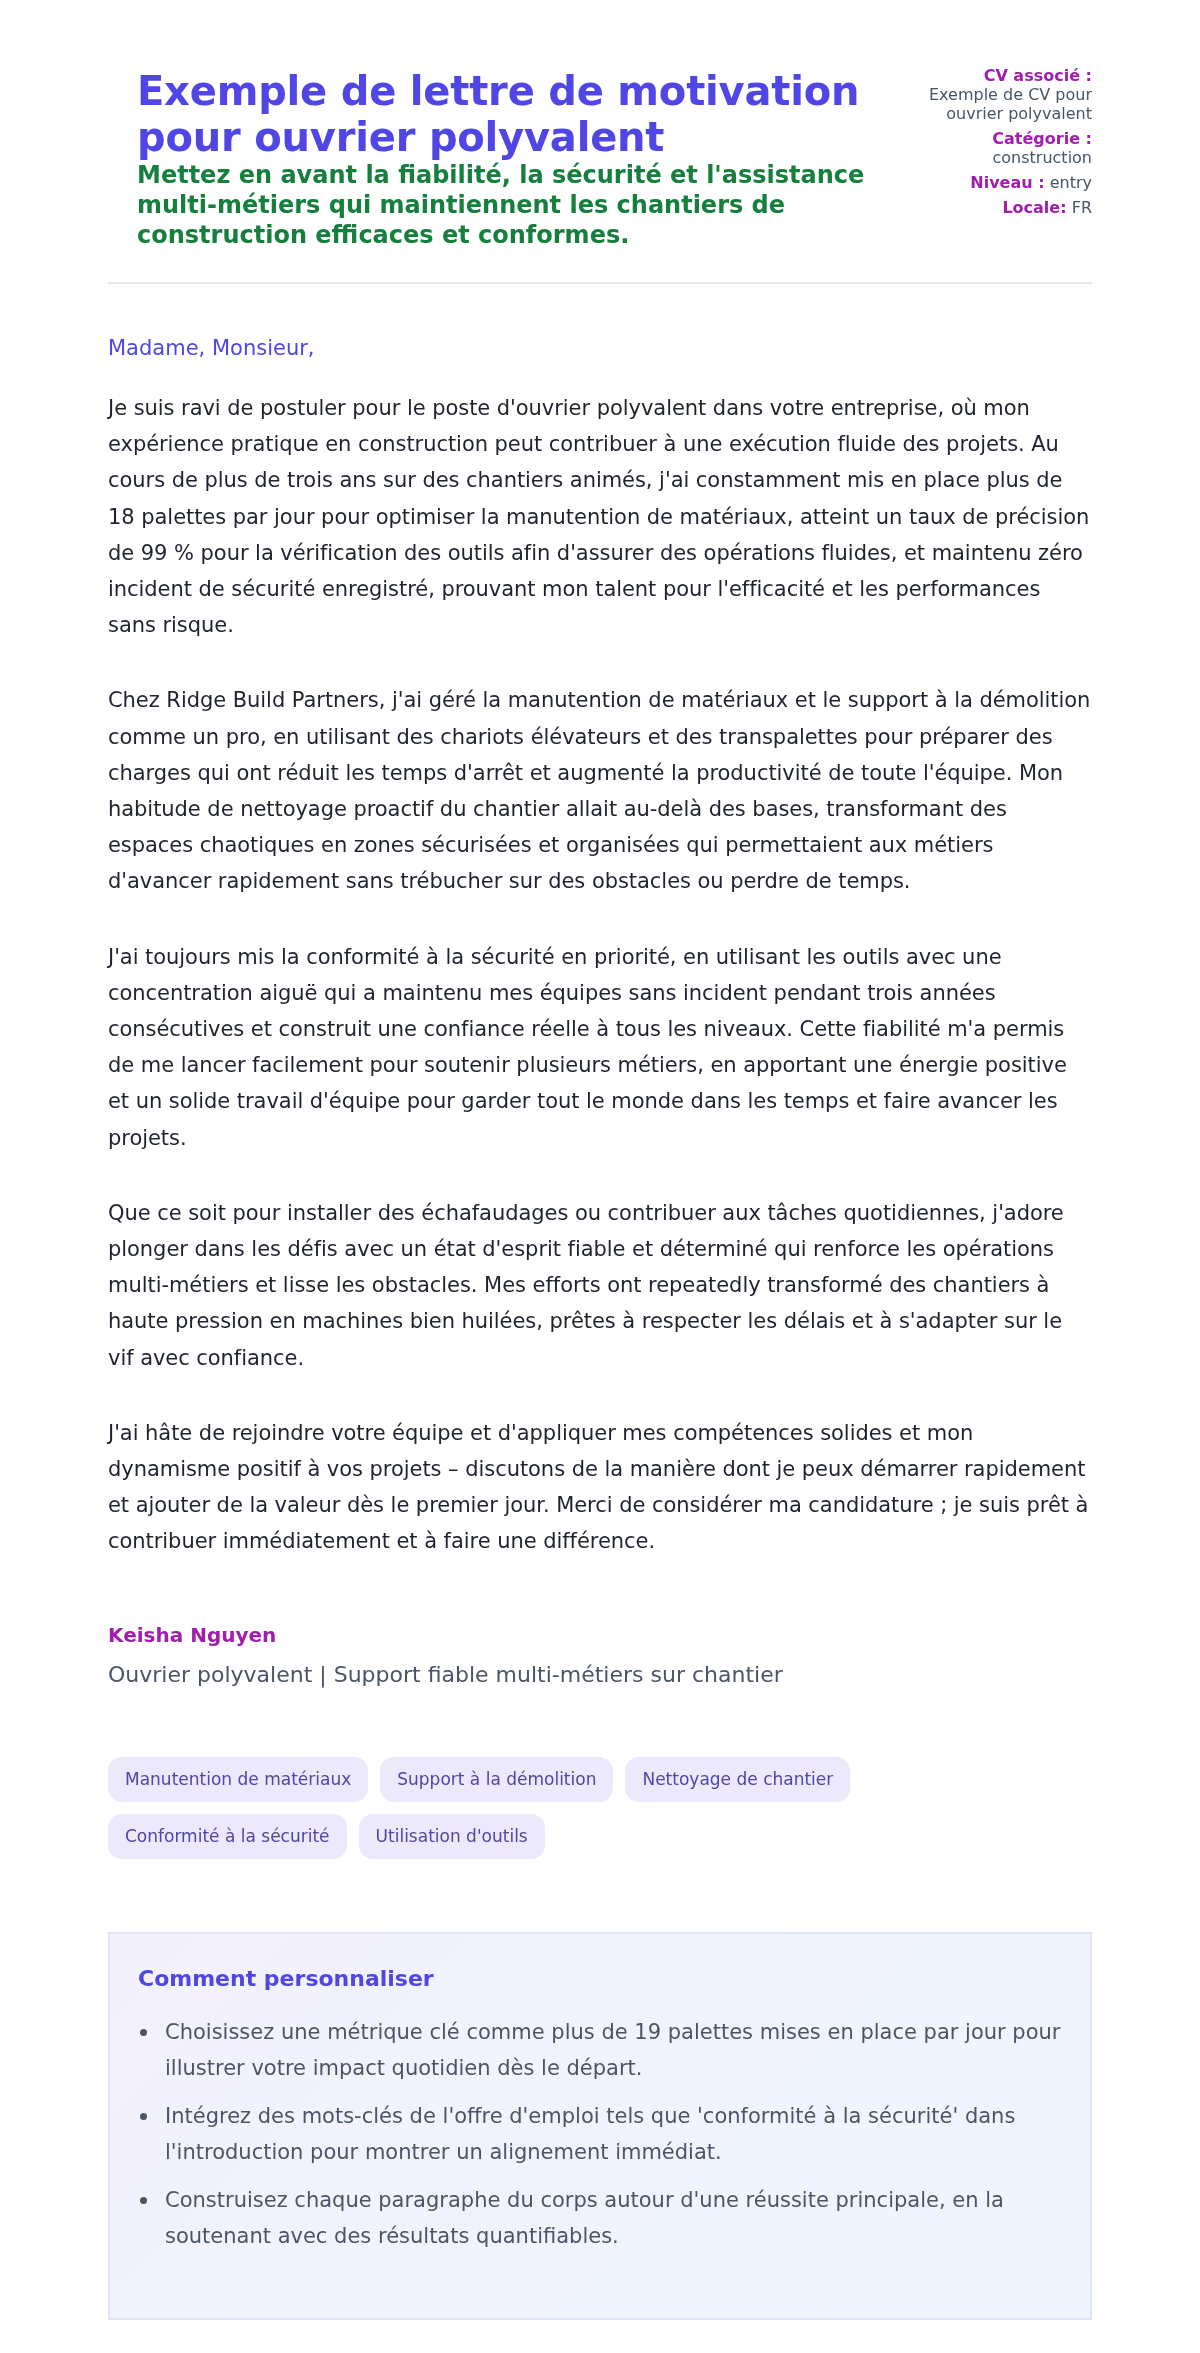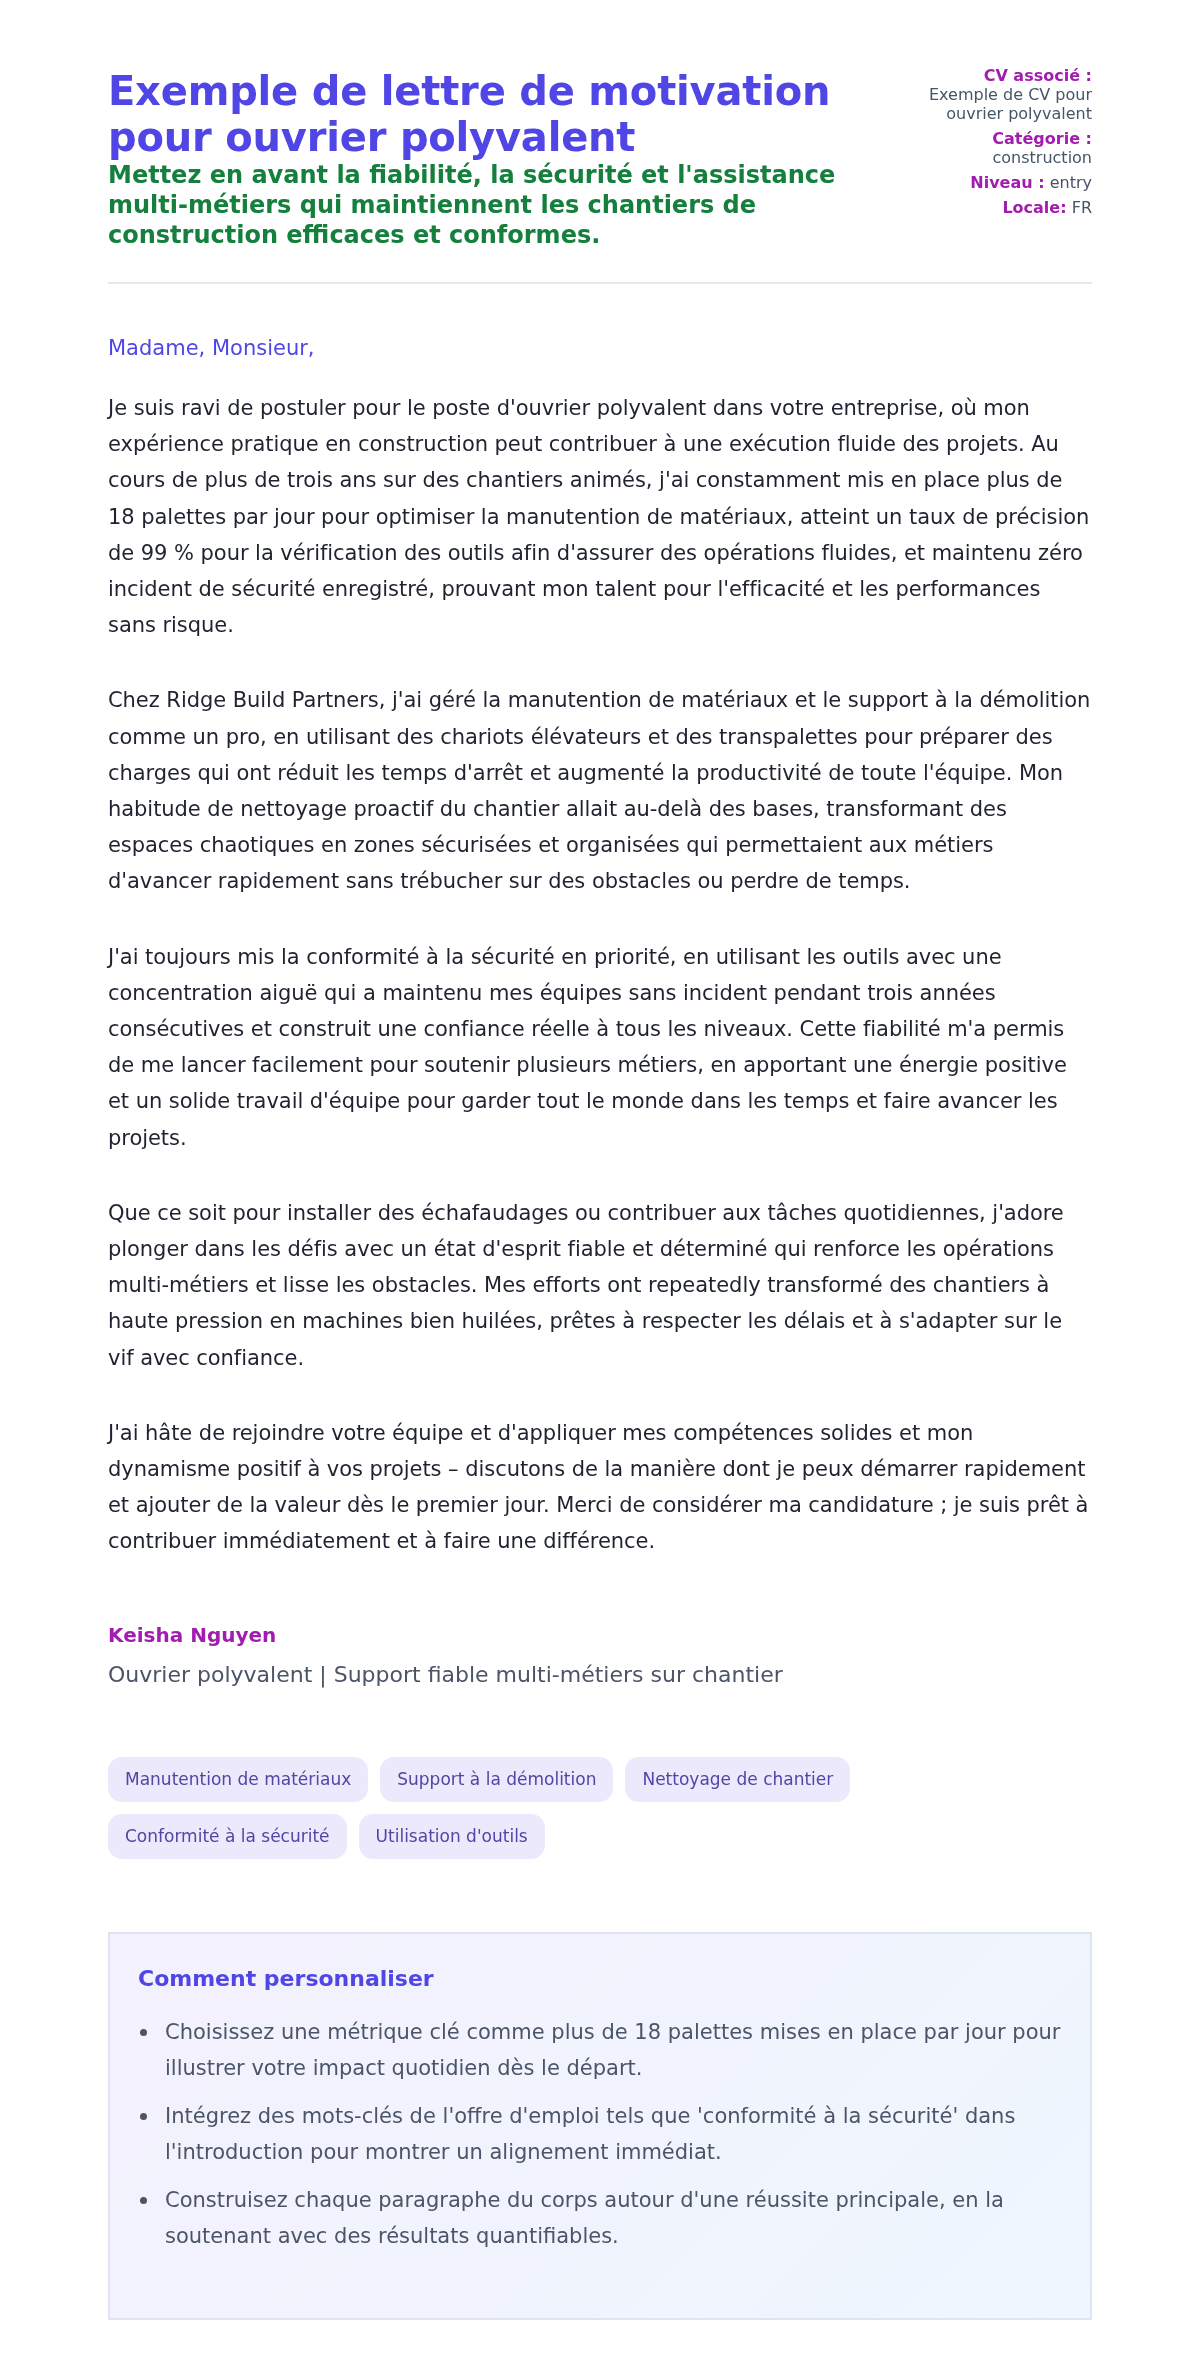--- a/index.html
+++ b/index.html
@@ -18,21 +18,21 @@
       top: 0;
       width: 984px;
     }
     
     .header {
       position: relative;
       padding-top: 68px;
       height: 284px;
       border-bottom: 2px solid #e5e7eb;
     }
-    .header-main { width: 800px; }
+    .header-main { width: 800px; margin-left: 29px; }
     .title {
       font-size: 40px;
       font-weight: bold;
       line-height: 46px;
       color: #4f46e5;
       letter-spacing: -0.2px;
     }
     .subtitle {
       font-size: 24px;
       font-weight: bold;
@@ -200,21 +200,21 @@
     <span class="tag">Nettoyage de chantier</span>
     <span class="tag">Conformité à la sécurité</span>
     <span class="tag">Utilisation d'outils</span>
   </div>
 
   <aside class="tips">
     <h3 class="tips-title">Comment personnaliser</h3>
     <ul class="tips-list">
       <li class="tips-item">
         <span class="bullet"></span>
-        <span>Choisissez une métrique clé comme plus de 18 palettes mises en place par jour pour illustrer votre impact quotidien dès le départ.</span>
+        <span>Choisissez une métrique clé comme plus de 19 palettes mises en place par jour pour illustrer votre impact quotidien dès le départ.</span>
       </li>
       <li class="tips-item">
         <span class="bullet"></span>
         <span>Intégrez des mots-clés de l'offre d'emploi tels que 'conformité à la sécurité' dans l'introduction pour montrer un alignement immédiat.</span>
       </li>
       <li class="tips-item">
         <span class="bullet"></span>
         <span>Construisez chaque paragraphe du corps autour d'une réussite principale, en la soutenant avec des résultats quantifiables.</span>
       </li>
     </ul>

